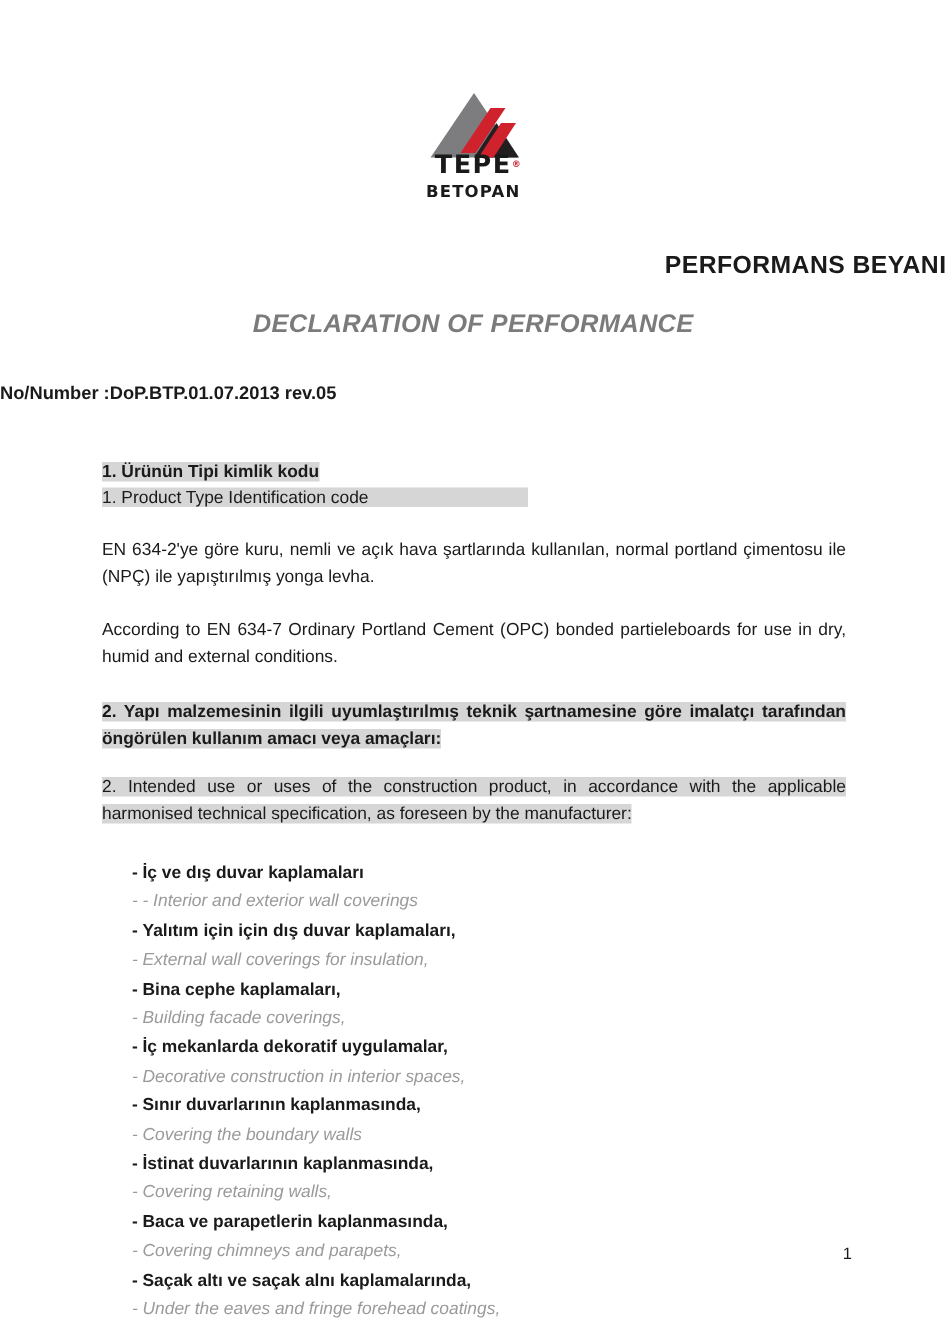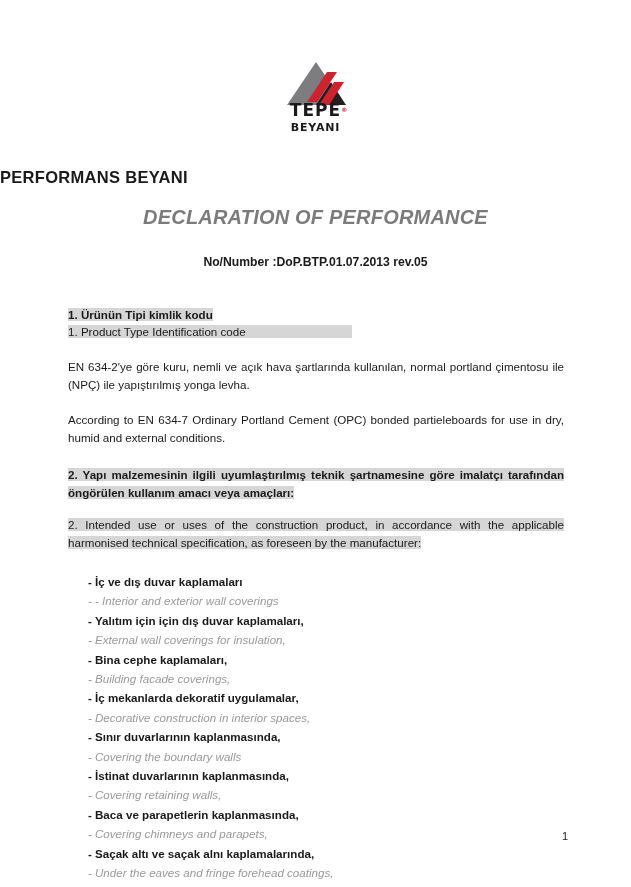--- a/index.html
+++ b/index.html
@@ -71,42 +71,41 @@
     color: #1a1a1a;
     line-height: 13px;
     margin-top: 1px;
   }
 
   
   .title-tr {
     position: absolute;
     left: 0; right: 0;
     top: 168px;
-    text-align: left;
+    text-align: right;
     font-weight: bold;
     font-size: 16.5px;
     letter-spacing: 0.3px;
     color: #1a1a1a;
   }
   .title-en {
     position: absolute;
     left: 0; right: 0;
     top: 206px;
     text-align: center;
     font-weight: bold;
     font-style: italic;
-    font-size: 20px;
+    font-size: 17px;
     letter-spacing: 0.2px;
     color: #7b7b7b;
   }
   .doc-number {
     position: absolute;
     left: 0; right: 0;
     top: 255px;
-    text-align: center;
     font-weight: bold;
     font-size: 12.2px;
     color: #1a1a1a;
   }
 
   
   .content {
     position: absolute;
     left: 68px;
     top: 306px;
@@ -198,21 +197,21 @@
         <polygon points="43,2 14,45 72,45" fill="#7d7d80"></polygon>
         <polygon points="58,22 43,45 73,45" fill="#231f20"></polygon>
         <polygon points="54,12 64,12 44,42 34,42" fill="#d0222c"></polygon>
         <polygon points="61,22 71,22 56,45 46,45" fill="#d0222c"></polygon>
         <polygon points="57,17 67,17 50,43.5 40,43.5" fill="#ffffff" opacity="0"></polygon>
       </svg>
       <div class="logo-text">
         <div class="logo-tepe">
           <span>TEPE</span><span class="logo-reg">®</span>
         </div>
-        <div class="logo-betopan">BEYANI</div>
+        <div class="logo-betopan">BETOPAN</div>
       </div>
     </div>
   </div>
 
   <div class="title-tr">PERFORMANS BEYANI</div>
   <div class="title-en">DECLARATION OF PERFORMANCE</div>
   <div class="doc-number">No/Number :DoP.BTP.01.07.2013 rev.05</div>
 
   <div class="content">
 

